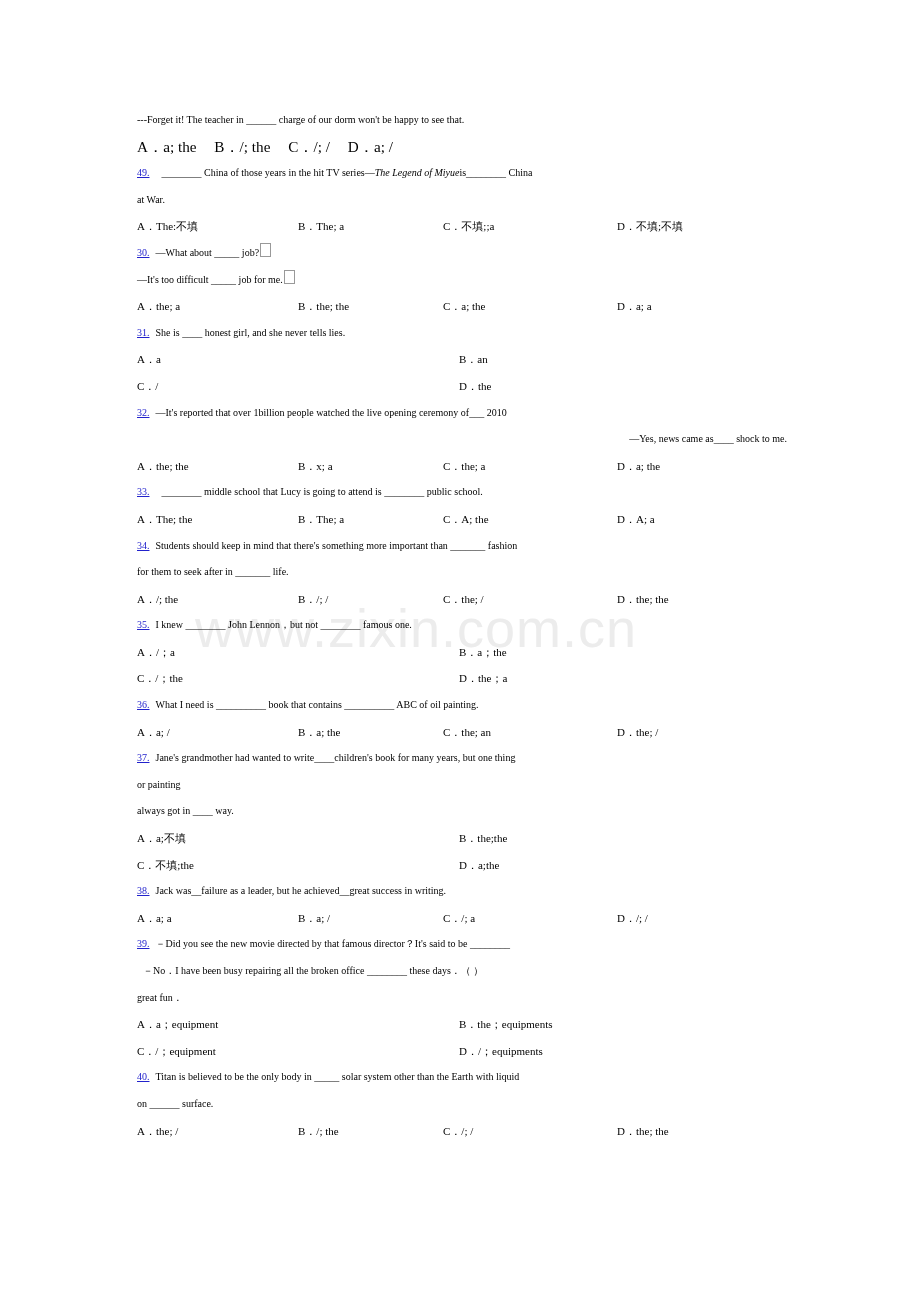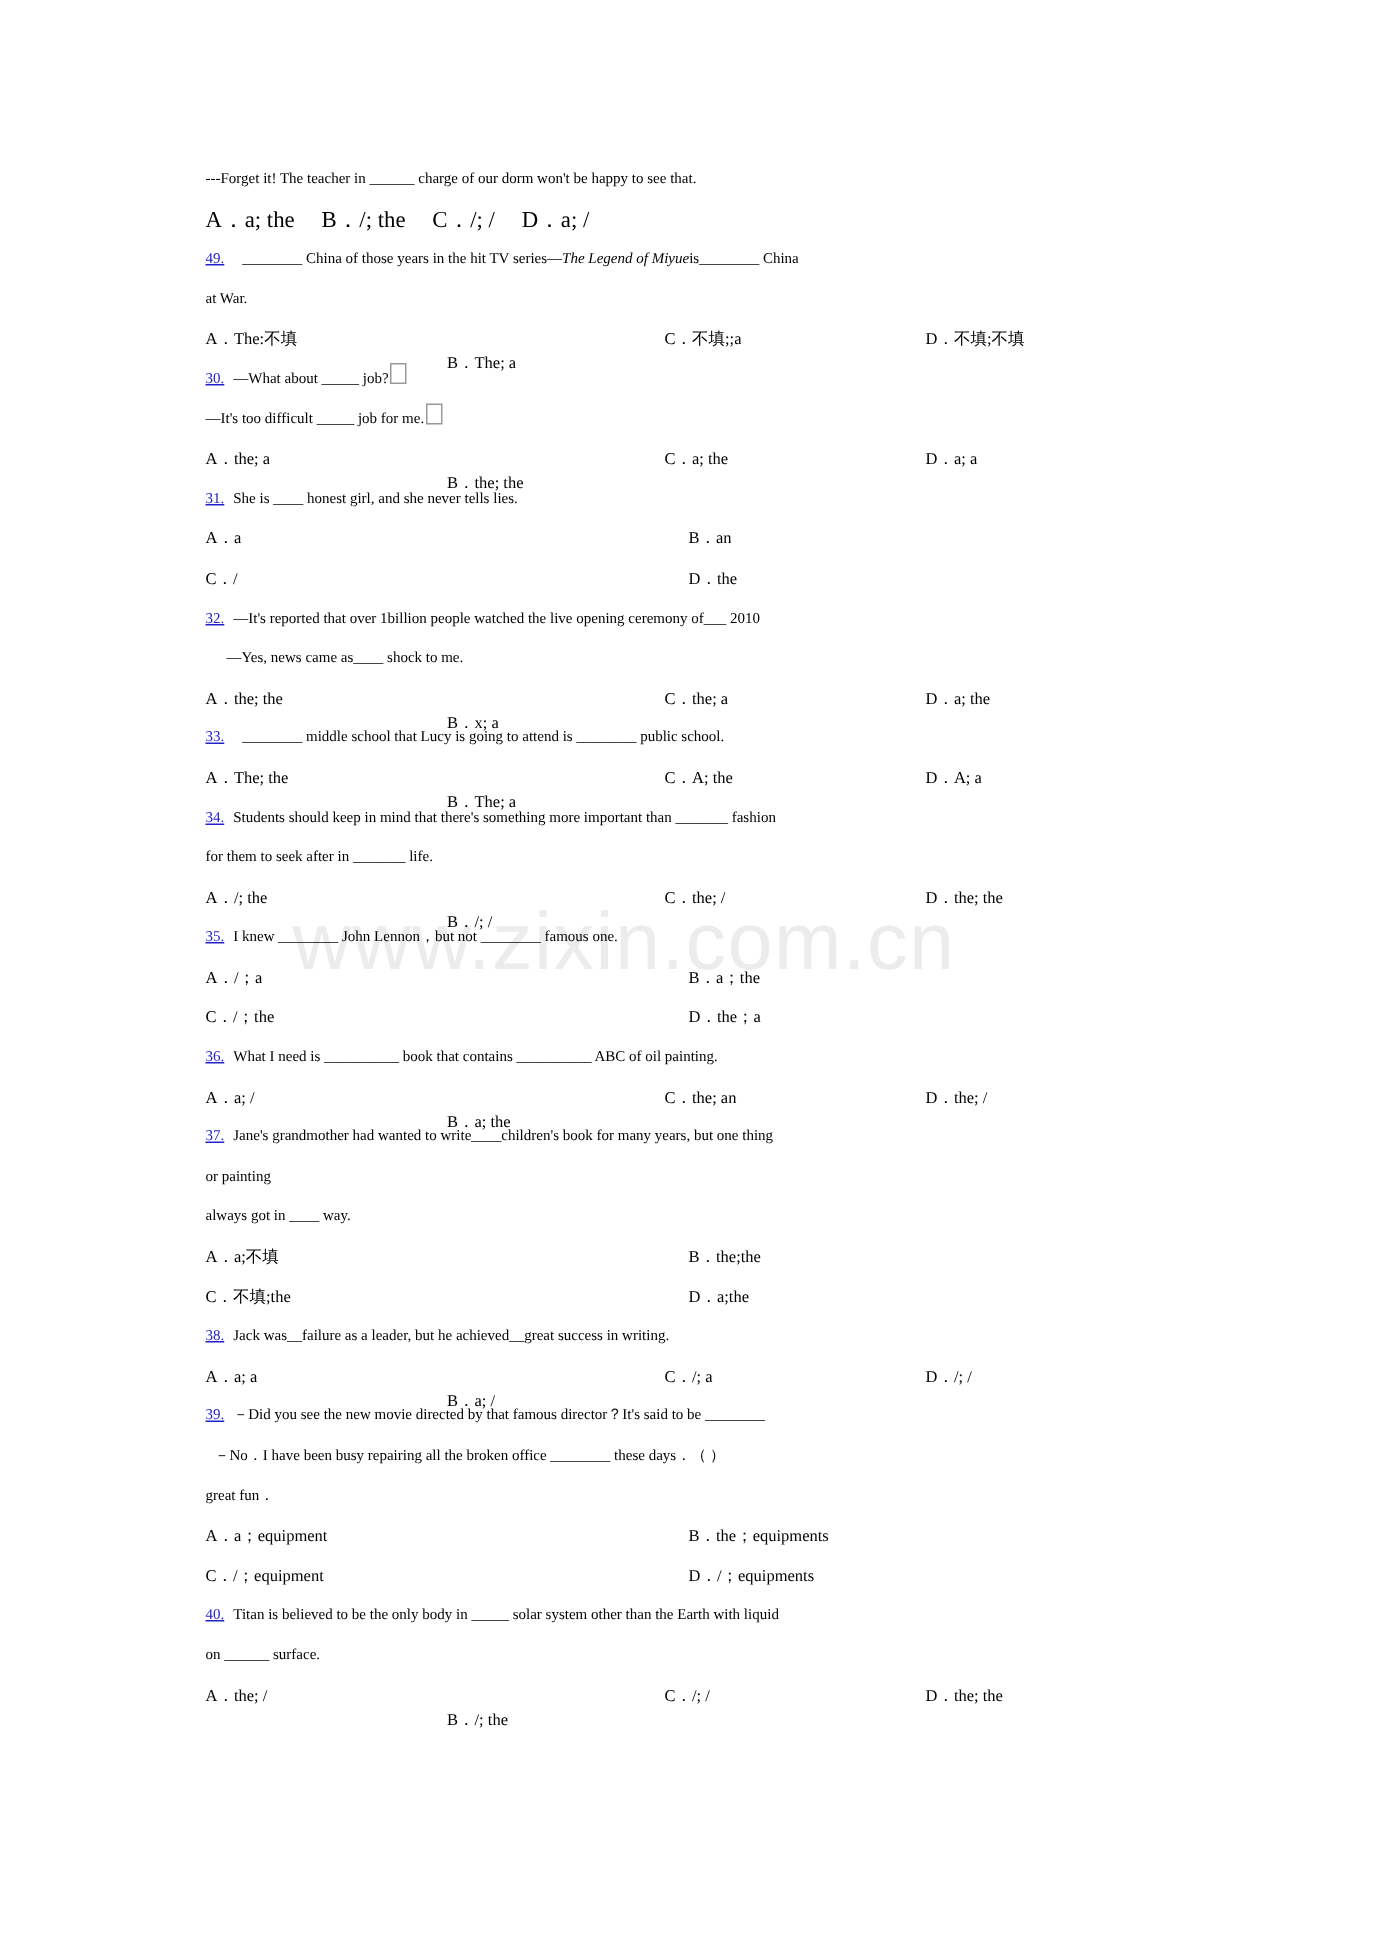--- a/index.html
+++ b/index.html
@@ -68,21 +68,21 @@
   
   .opts {
     font-size: 11px;
     line-height: 26.6px;
     position: relative;
     height: 26.6px;
     white-space: nowrap;
   }
   .opts4 > .op { position: absolute; top: 0; }
   .opts4 > .op:nth-child(1) { left: 0px; }
-  .opts4 > .op:nth-child(2) { left: 161px; margin-top: 16px; }
+  .opts4 > .op:nth-child(2) { left: 161px; }
   .opts4 > .op:nth-child(3) { left: 306px; }
   .opts4 > .op:nth-child(4) { left: 480px; }
 
   .opts2 > .op { position: absolute; top: 0; }
   .opts2 > .op:nth-child(1) { left: 0px; }
   .opts2 > .op:nth-child(2) { left: 322px; }
 
   
   .opts-inline { font-size: 15.2px; line-height: 26.6px; white-space: nowrap; }
   .opts-inline .op { margin-right: 14px; }
@@ -148,21 +148,21 @@
       <span class="op">B．an</span>
     </div>
     <div class="opts opts2">
       <span class="op">C．/</span>
       <span class="op">D．the</span>
     </div>
 
     <div class="line">
       <span class="qnum">32.</span><span class="sp-sm"></span><span>—It's reported that over 1billion people watched the live opening ceremony of___ 2010</span>
     </div>
-    <div class="line" style="padding-left:14px;">—Yes, news came as____ shock to me.</div>
+    <div class="line" style="padding-left:14px;text-align:right;">—Yes, news came as____ shock to me.</div>
     <div class="opts opts4">
       <span class="op">A．the; the</span>
       <span class="op">B．x; a</span>
       <span class="op">C．the; a</span>
       <span class="op">D．a; the</span>
     </div>
 
     <div class="line">
       <span class="qnum">33.</span><span class="sp-md"></span><span>________ middle school that Lucy is going to attend is ________ public school.</span>
     </div>

